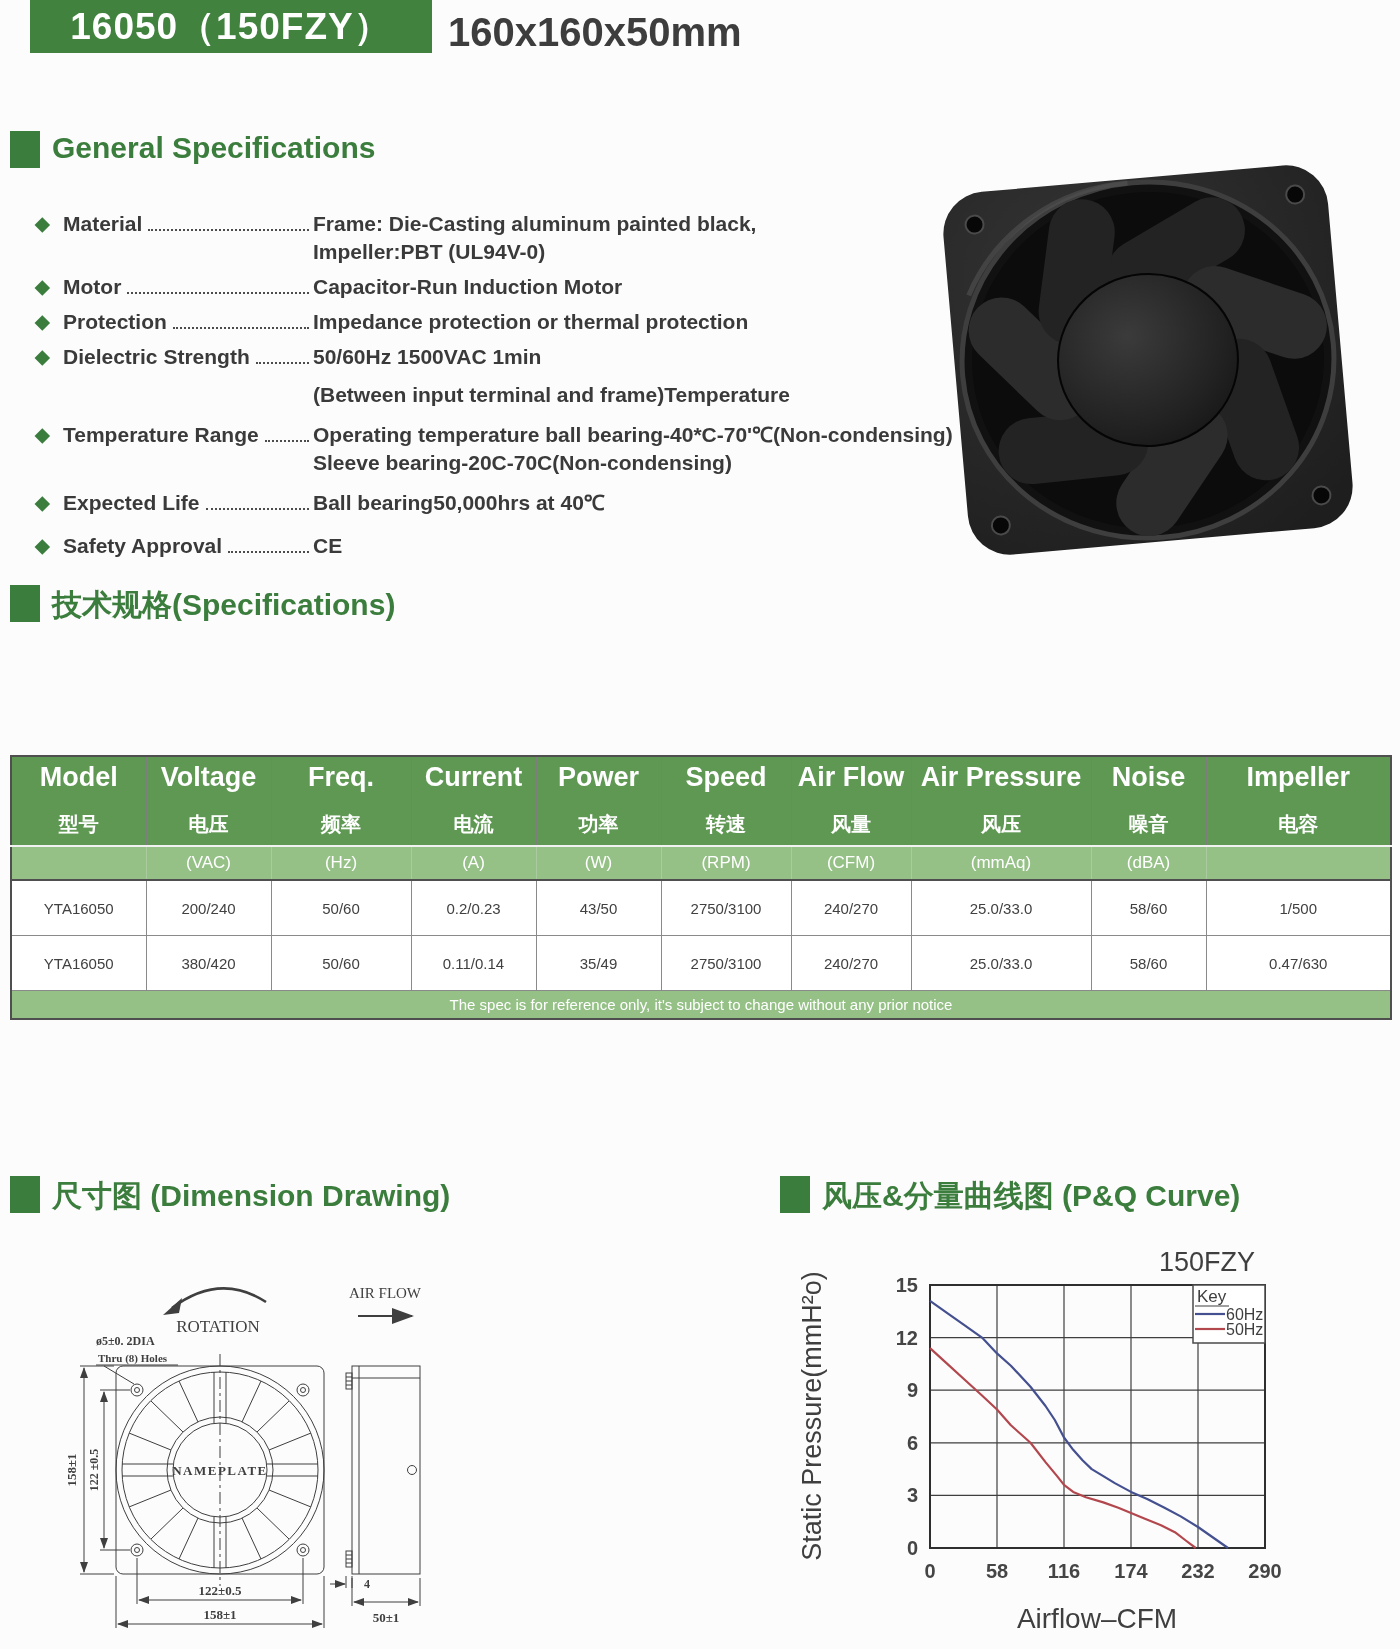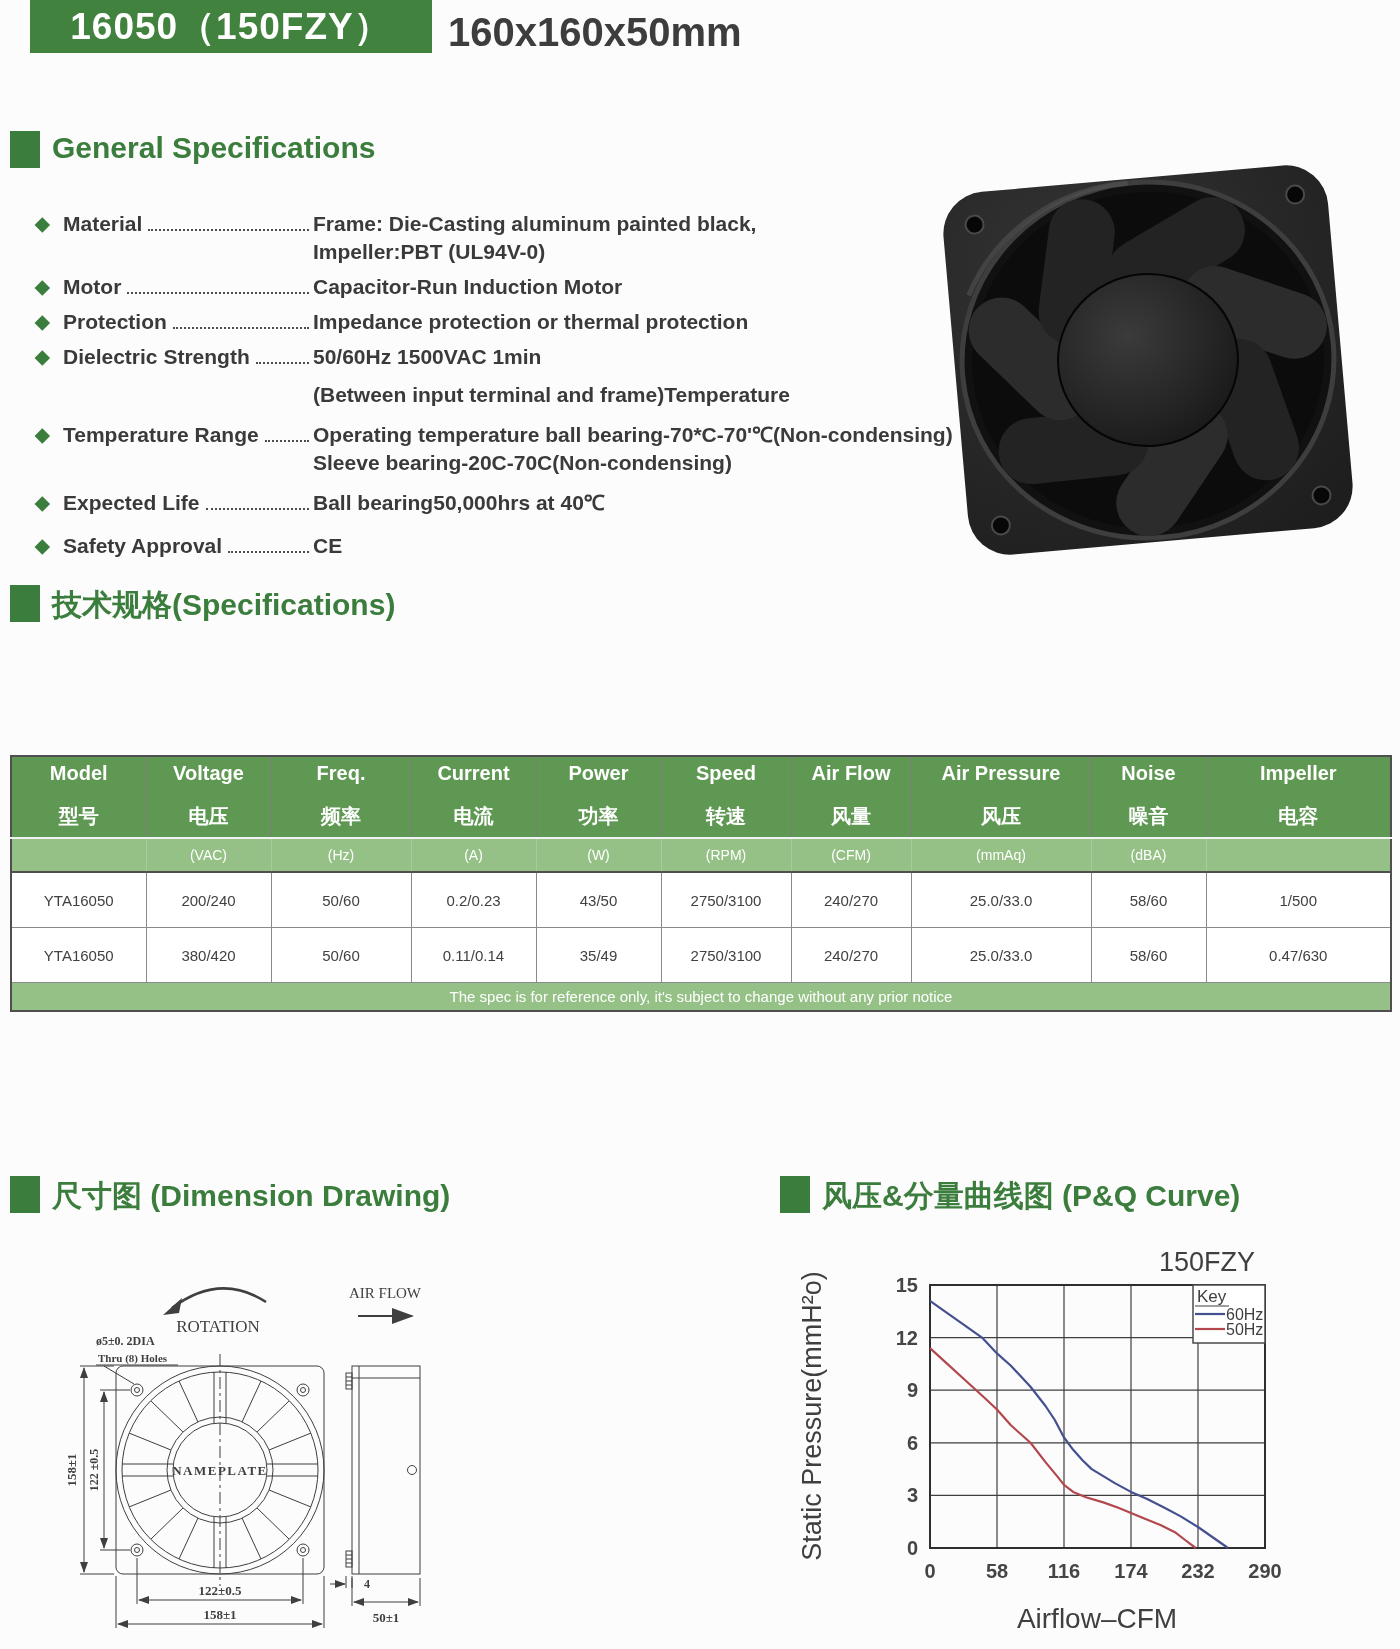--- a/index.html
+++ b/index.html
@@ -31,23 +31,23 @@
   .spec-item:nth-child(4) .vline + .vline{margin-top:10px;}
   .spec-item:nth-child(5){margin-top:12px;}
   .spec-item:nth-child(6){margin-top:12px;}
   .spec-item:nth-child(7){margin-top:15px;}
 
   
   #spec-table{position:absolute;left:10px;top:755px;width:1380px;border-collapse:collapse;table-layout:fixed;
               border:2px solid #4f4f4f;}
   #spec-table thead th{background:#5f9853;color:#fff;border-right:1px solid #7d7d7d;border-bottom:2px solid #f2f2f2;
               padding:5px 2px 7px;vertical-align:middle;}
-  #spec-table thead th .en{font-size:20px;font-weight:bold;}
+  #spec-table thead th .en{font-size:27px;font-weight:bold;}
   #spec-table thead th .cn{font-size:20px;font-weight:bold;margin-top:18px;}
-  #spec-table tr.units td{background:#95c187;color:#fff;text-align:center;font-size:14px;height:30px;
+  #spec-table tr.units td{background:#95c187;color:#fff;text-align:center;font-size:17px;height:30px;
               border-right:1px solid #aacb9e;border-bottom:2px solid #4f4f4f;}
   #spec-table tbody td{background:#fff;text-align:center;font-size:15px;color:#414141;height:52px;
               border:1px solid #8a8a8a;}
   #spec-table tfoot td{background:#95c187;color:#fff;text-align:center;font-size:15px;height:25px;border:none;}
 
   
   #fan-svg{position:absolute;left:905px;top:150px;}
   #dim-svg{position:absolute;left:60px;top:1232px;}
   #pq-svg{position:absolute;left:795px;top:1235px;}
   #dim-svg text{font-family:"Liberation Serif",serif;fill:#3f3f3f;}
@@ -108,21 +108,21 @@
           <div class="vline">(Between input terminal and frame)Temperature</div>
         </span>
       </div>
       <div class="spec-item">
         <span class="diamond">◆</span>
         <span class="spec-label">
           <span class="lbl">Temperature Range</span>
           <span class="leader"></span>
         </span>
         <span class="spec-val">
-          <div class="vline">Operating temperature ball bearing-70*C-70'℃(Non-condensing)</div>
+          <div class="vline">Operating temperature ball bearing-40*C-70'℃(Non-condensing)</div>
           <div class="vline">Sleeve bearing-20C-70C(Non-condensing)</div>
         </span>
       </div>
       <div class="spec-item">
         <span class="diamond">◆</span>
         <span class="spec-label">
           <span class="lbl">Expected Life</span>
           <span class="leader"></span>
         </span>
         <span class="spec-val">

